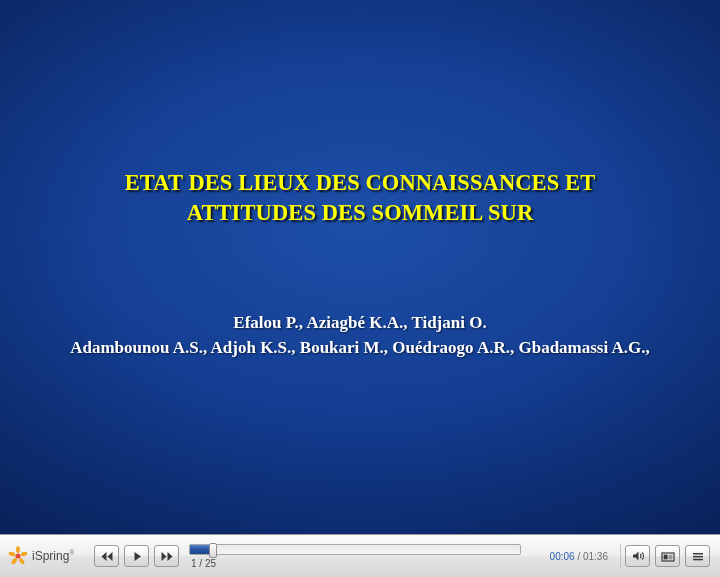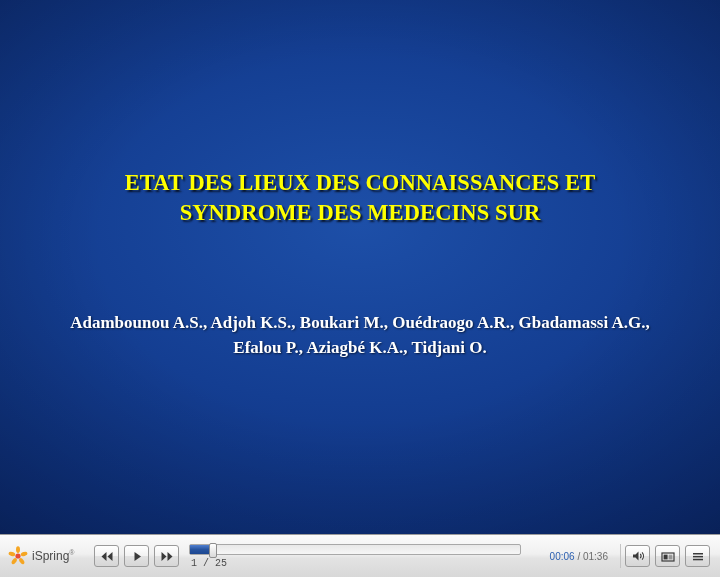--- a/index.html
+++ b/index.html
@@ -180,21 +180,21 @@
     border: 1px solid #8d8d8d;
     border-radius: 2px;
     box-sizing: border-box;
   }
   .slide-counter {
     margin-top: 3px;
     font-size: 10px;
     color: #4a4a4a;
     text-align: left;
     padding-left: 2px;
-    font-family: Liberation Mono, monospace;
+    font-family: Liberation Sans, sans-serif;
   }
 
   .time-display {
     font-size: 10px;
     color: #6c6c6c;
     white-space: nowrap;
     padding-right: 8px;
     font-family: "Liberation Sans", sans-serif;
   }
   .time-current { color: #2b5fb0; margin-left: 21px; }
@@ -220,26 +220,26 @@
 
   <div class="slide">
     <div class="swoosh s1"></div>
     <div class="swoosh s2"></div>
     <div class="swoosh s3"></div>
     <div class="vignette"></div>
 
     <div class="slide-content">
       <div class="title-block">
         <div>ETAT DES LIEUX DES CONNAISSANCES ET</div>
-        <div>SYNDROME DES MEDECINS SUR</div>
+        <div>ATTITUDES DES SOMMEIL SUR</div>
       </div>
 
       <div class="authors-block">
+        <div>Efalou P., Aziagbé K.A., Tidjani O.</div>
         <div>Adambounou A.S., Adjoh K.S., Boukari M., Ouédraogo A.R., Gbadamassi A.G.,</div>
-        <div>Efalou P., Aziagbé K.A., Tidjani O.</div>
       </div>
     </div>
   </div>
 
   <div class="controlbar">
 
     <div class="brand">
       <span class="brand-mark">
         <svg width="20" height="20" viewBox="0 0 20 20">
           <g transform="translate(10,10)">

